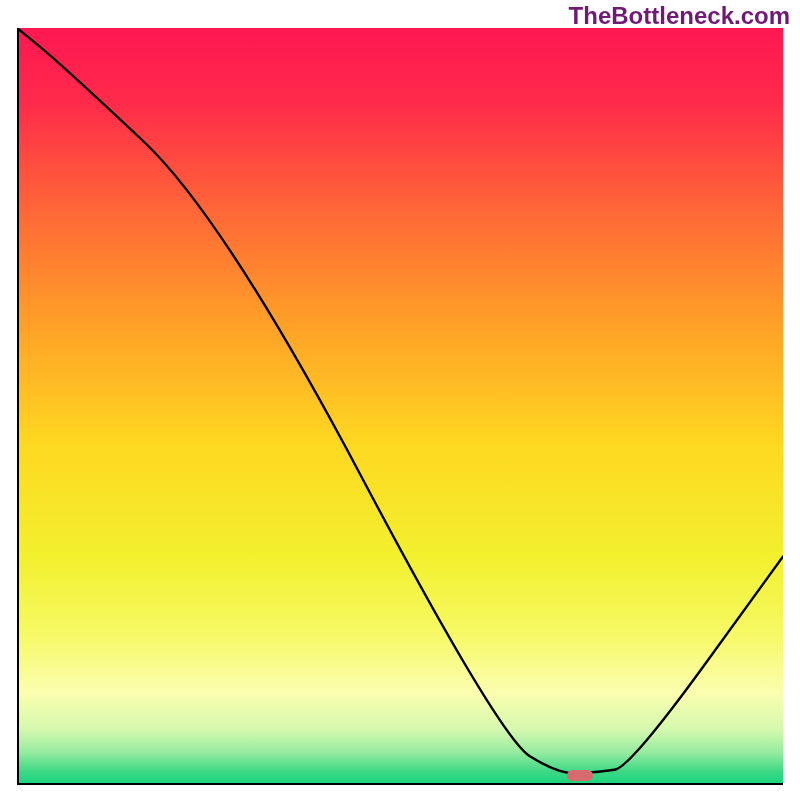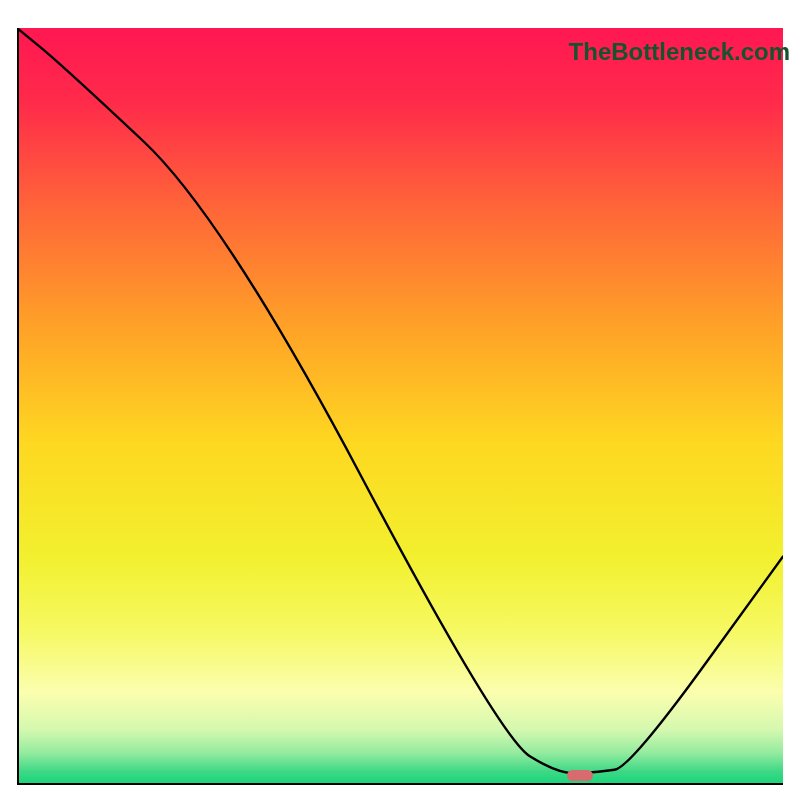--- a/index.html
+++ b/index.html
@@ -10,25 +10,24 @@
   }
   .container {
     width: 800px;
     height: 800px;
     position: relative;
   }
   .watermark {
     position: absolute;
     top: 2px;
     right: 10px;
-    color: #14532d;
+    color: #701a75;
     font-size: 24px;
     font-weight: bold;
     z-index: 10;
-    margin-top: 36px;
   }
   .plot-area {
     position: absolute;
     left: 17px;
     top: 28px;
     width: 766px;
     height: 755px;
   }
   .gradient-bg {
     position: absolute;

